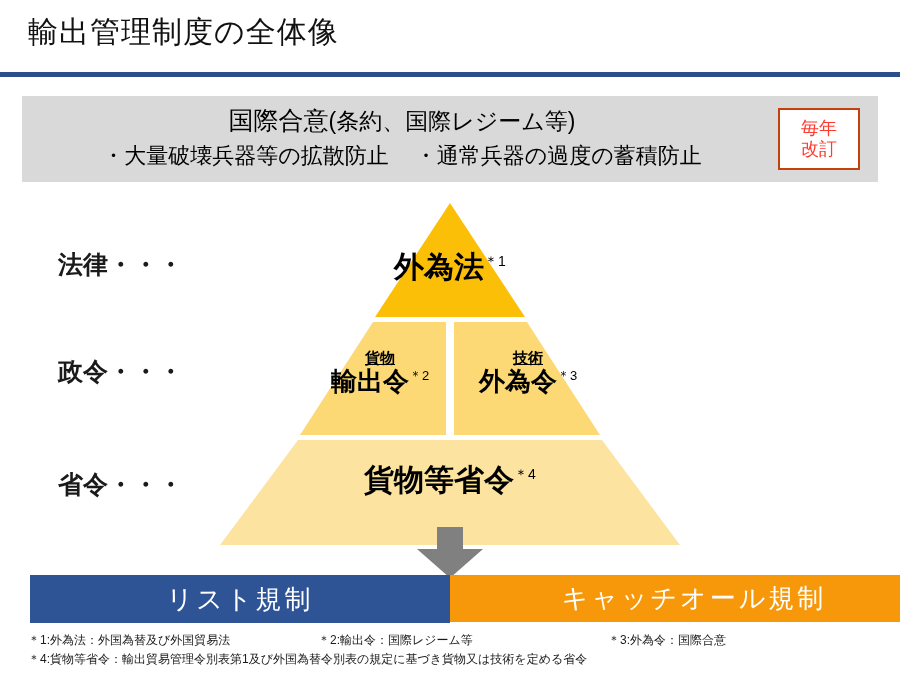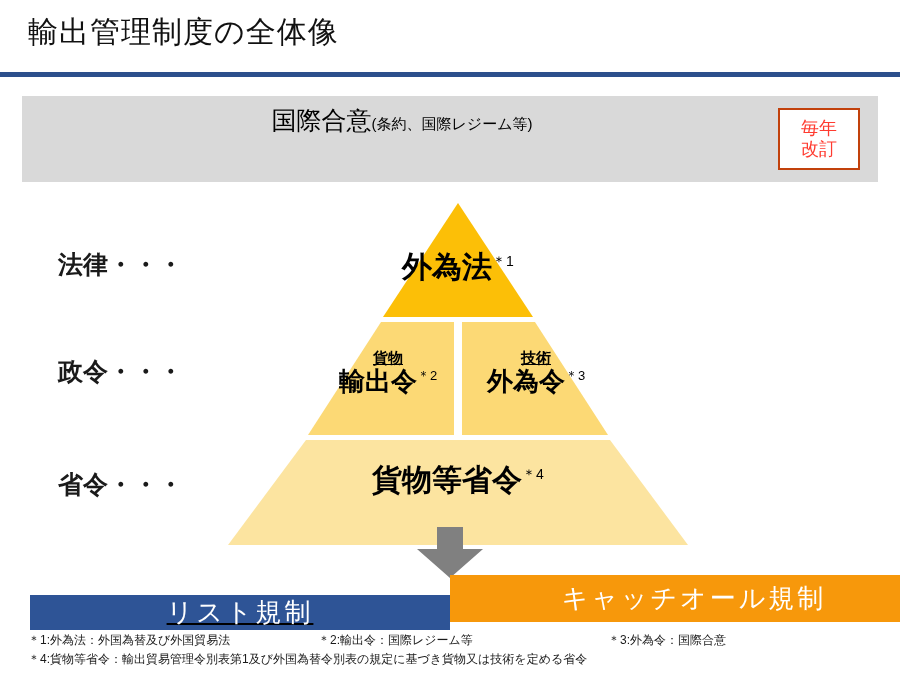--- a/index.html
+++ b/index.html
@@ -48,21 +48,21 @@
   #intl-line1 {
     position: absolute;
     left: 0;
     top: 8px;
     width: 760px;
     text-align: center;
     font-size: 25px;
     white-space: nowrap;
   }
   #intl-line1 .sub {
-    font-size: 15px;
+    font-size: 23px;
   }
   #intl-line2 {
     position: absolute;
     left: 0;
     top: 45px;
     width: 760px;
     text-align: center;
     font-size: 22px;
     white-space: nowrap;
   }
@@ -96,21 +96,21 @@
     color: #1a1a1a;
     white-space: nowrap;
   }
   #tier-label-0 { left: 58px; top: 248px; }
   #tier-label-1 { left: 58px; top: 355px; }
   #tier-label-2 { left: 58px; top: 468px; }
 
   
   #pyramid {
     position: absolute;
-    left: 148px;
+    left: 140px;
     top: 195px;
     width: 620px;
     height: 360px;
   }
   #pyramid svg {
     position: absolute;
     left: 0;
     top: 0;
   }
   .pyr-text {
@@ -174,28 +174,27 @@
     left: 415px;
     top: 527px;
     width: 70px;
     height: 52px;
   }
 
   
   #bar-list {
     position: absolute;
     left: 30px;
-    top: 595px;
+    top: 575px;
     width: 420px;
-    height: 35px;
+    height: 48px;
     background: #2e5496;
     display: flex;
     align-items: center;
     justify-content: center;
-    text-decoration: underline;
   }
   #bar-catchall {
     position: absolute;
     left: 450px;
     top: 575px;
     width: 488px;
     height: 47px;
     background: #f7980b;
     display: flex;
     align-items: center;
@@ -230,20 +229,23 @@
 </head>
 <body>
 
 <div id="slide-title">輸出管理制度の全体像</div>
 <div id="title-rule"></div>
 
 <div id="intl-banner">
   <div id="intl-line1">
     <span>国際合意</span><span class="sub">(条約、国際レジーム等)</span>
   </div>
+  <div id="intl-line2">
+    <span>・大量破壊兵器等の拡散防止</span><span class="gap"></span><span>・通常兵器の過度の蓄積防止</span>
+  </div>
 </div>
 <div id="annual-revision-box">
   <span>毎年</span>
   <span>改訂</span>
 </div>
 
 <div class="tier-label" id="tier-label-0">法律・・・</div>
 <div class="tier-label" id="tier-label-1">政令・・・</div>
 <div class="tier-label" id="tier-label-2">省令・・・</div>
 

